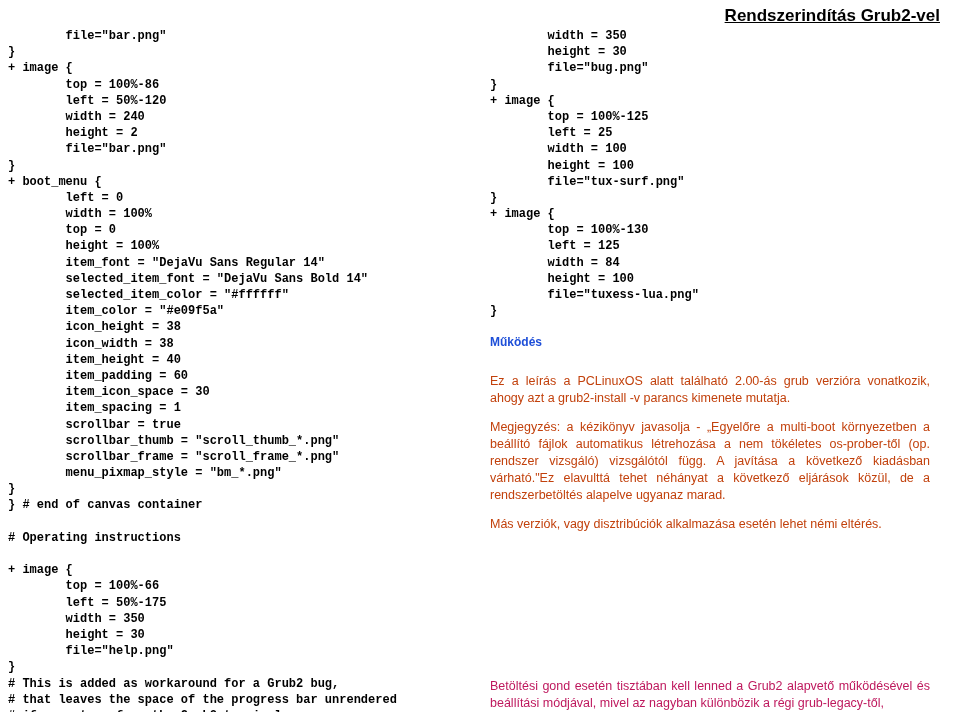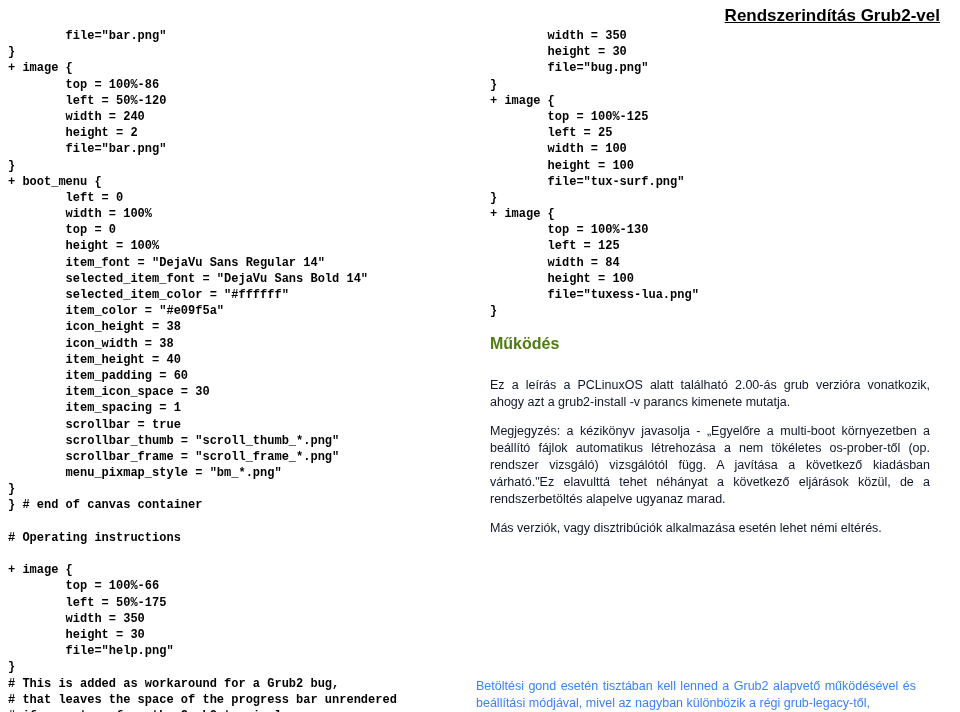--- a/index.html
+++ b/index.html
@@ -42,41 +42,41 @@
     font-family: "Courier New", Courier, monospace;
     font-size: 12px;
     font-weight: bold;
     line-height: 1.35;
     white-space: pre;
     color: #000;
     margin-bottom: 16px;
   }
   .section-heading {
     font-weight: bold;
-    font-size: 16px;
-    color: #4d7c0f;
+    font-size: 12px;
+    color: #1d4ed8;
     margin-top: 10px;
     margin-bottom: 24px;
   }
   .body-text {
     font-size: 12.5px;
     line-height: 1.35;
-    color: #0f172a;
+    color: #c2410c;
     text-align: justify;
     margin-bottom: 12px;
     padding-right: 20px;
   }
   .bottom-text {
     position: absolute;
-    left: 476px;
+    left: 490px;
     bottom: 0px;
     width: 460px;
     font-size: 12.5px;
     line-height: 1.35;
-    color: #3b82f6;
+    color: #be185d;
     text-align: justify;
     padding-right: 20px;
   }
 </style>
 </head>
 <body>
 
 <div class="header-title">Rendszerindítás Grub2-vel</div>
 
 <div class="left-col">        file="bar.png"

